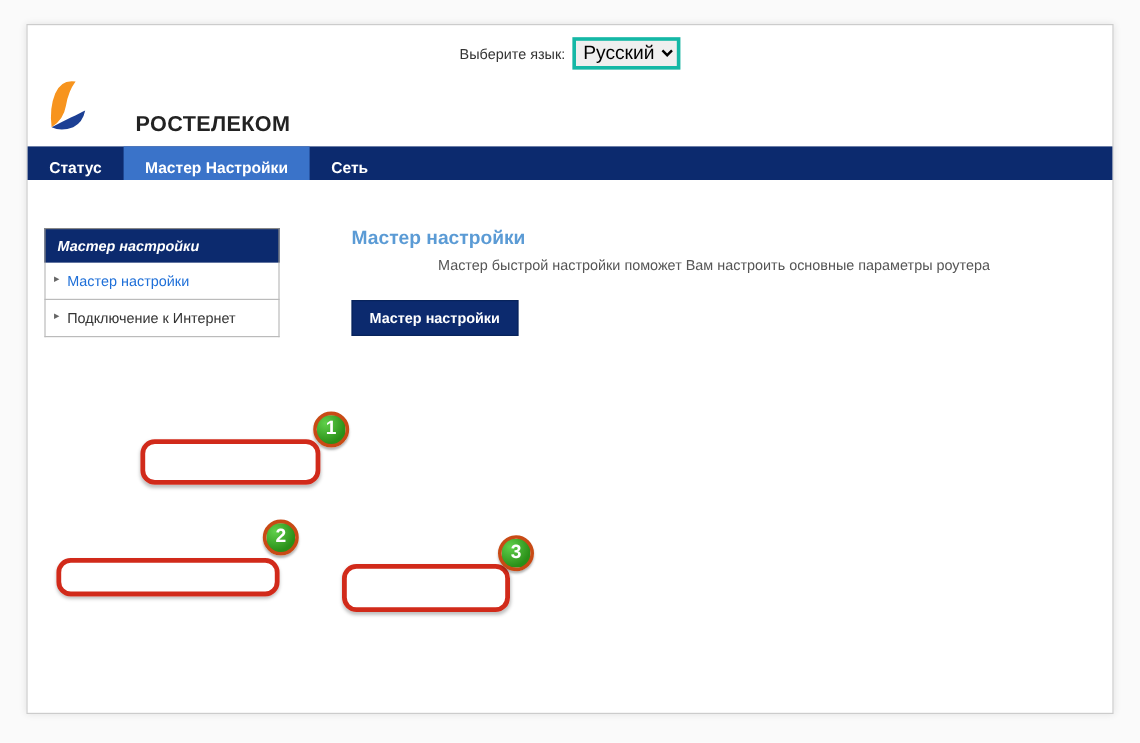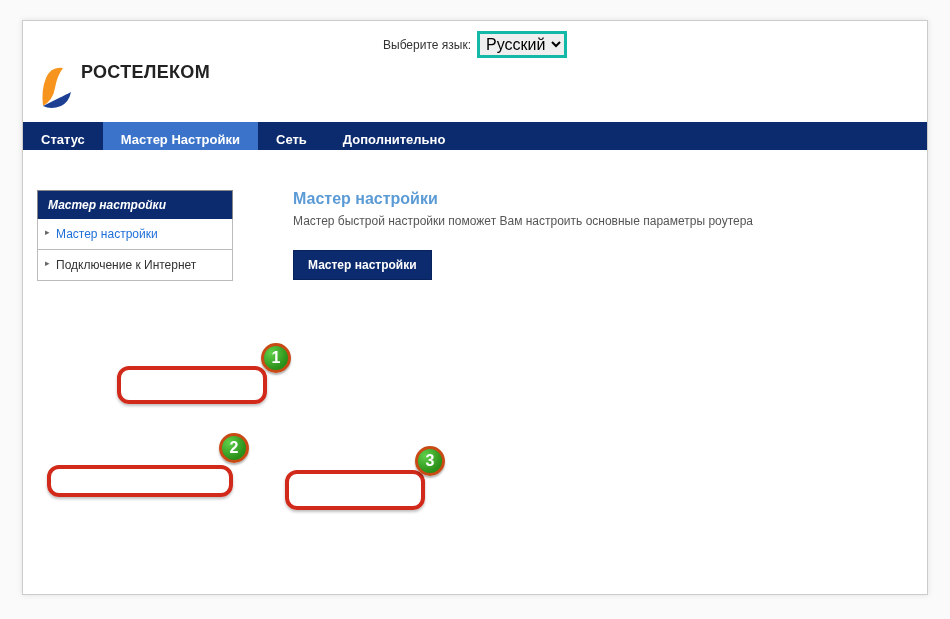--- a/index.html
+++ b/index.html
@@ -26,22 +26,23 @@
     color: #333;
   }
   .topbar select {
     margin-left: 6px;
     font-size: 16px;
     border: 3px solid #14b8a6;
     padding: 1px 2px;
   }
   .logo-row {
     display: flex;
-    align-items: flex-start;
+    align-items: flex-end;
     padding: 0 14px 8px;
+    gap: 32px;
   }
   .logo-mark {
     width: 36px; height: 52px; position: relative; margin-right: 8px;
   }
   .logo-mark svg { width: 100%; height: 100%; }
   .logo-text {
     font-size: 18px; font-weight: 900; letter-spacing: 0.3px; color: #222;
     font-family: Arial, sans-serif;
   }
   .navbar {
@@ -107,20 +108,21 @@
   .content-title {
     color: #5b9bd5;
     font-size: 16px;
     font-weight: bold;
     margin-bottom: 6px;
   }
   .content-desc {
     font-size: 12px;
     color: #555;
     margin-bottom: 22px;
+    text-align: center;
   }
   .primary-btn {
     background: #0c2a6e;
     color: #fff;
     border: 1px solid #08235b;
     font-size: 12px;
     font-weight: bold;
     padding: 7px 14px;
     cursor: pointer;
   }
@@ -158,21 +160,20 @@
         <path d="M6 44 Q14 40 22 36 Q30 32 34 30 Q32 40 24 44 Q14 48 6 44 Z" fill="#1c3f94"></path>
       </svg>
     </span>
     <span class="logo-text">РОСТЕЛЕКОМ</span>
   </div>
 
   <div class="navbar">
     <div class="nav-item">Статус</div>
     <div class="nav-item active">Мастер Настройки</div>
     <div class="nav-item">Сеть</div>
-    <div class="nav-item">Дополнительно</div>
   </div>
 
   <div class="body-row">
     <div class="sidebar">
       <div class="side-header">Мастер настройки</div>
       <div class="side-item active">Мастер настройки</div>
       <div class="side-item">Подключение к Интернет</div>
     </div>
 
     <div class="content">

